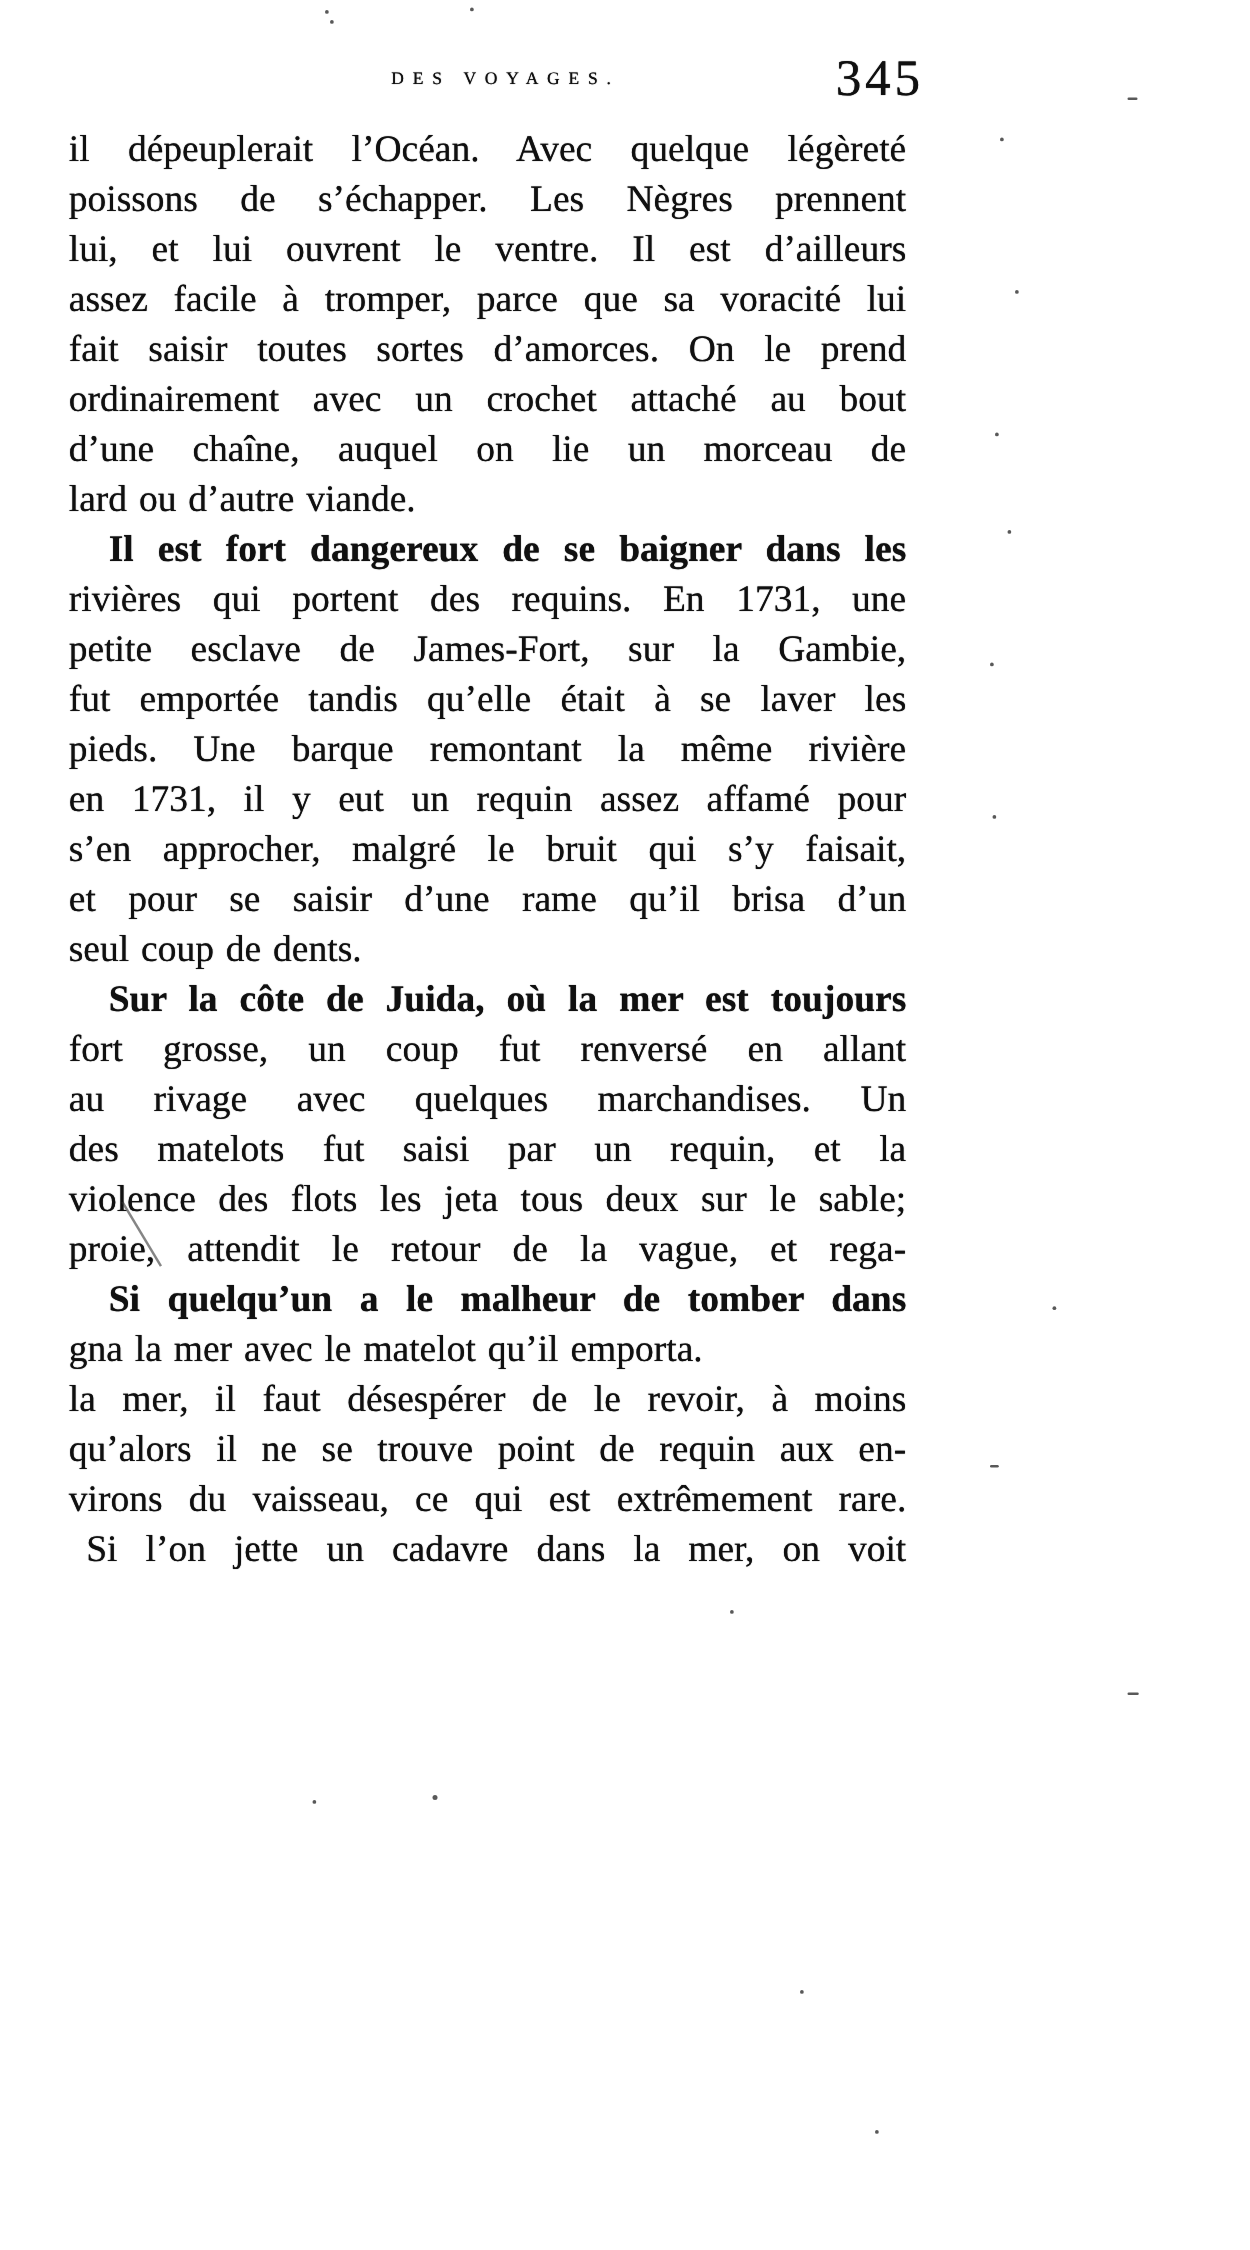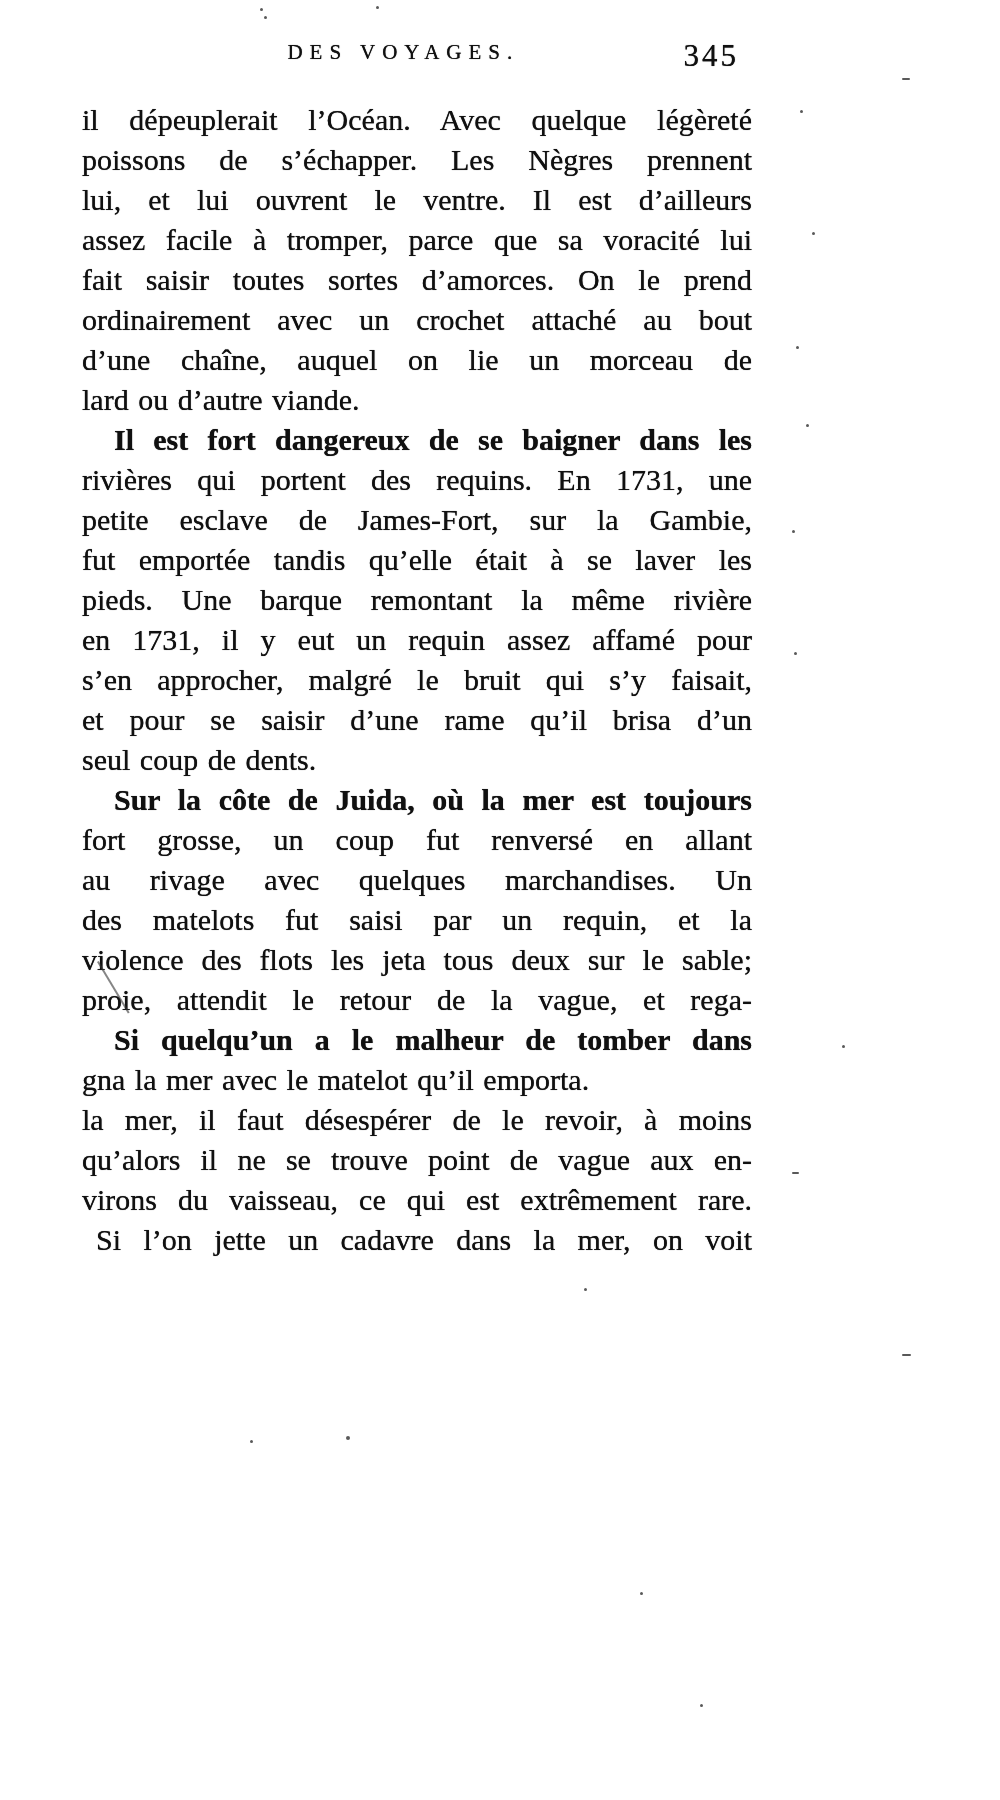--- a/index.html
+++ b/index.html
@@ -16,39 +16,39 @@
   .running-head {
     position: absolute;
     left: 73px;
     top: 36px;
     width: 670px;
     height: 52px;
   }
   .running-title {
     position: absolute;
     left: 50%;
-    top: 4px;
+    top: 20px;
     transform: translateX(-52%);
-    font-size: 21px;
+    font-size: 14px;
     letter-spacing: 7px;
     white-space: nowrap;
     text-shadow: 0 0 0.7px rgba(0,0,0,0.95);
   }
   .page-number {
     position: absolute;
     right: 4px;
     top: 2px;
-    font-size: 31px;
+    font-size: 41px;
     letter-spacing: 3px;
     text-shadow: 0 0 0.7px rgba(0,0,0,0.95);
   }
   
   .text-block {
     position: absolute;
-    left: 82px;
+    left: 55px;
     top: 100px;
     width: 670px;
   }
   .line {
     font-size: 30px;
     line-height: 40px;
     word-spacing: 2px;
     text-align: justify;
     text-align-last: justify;
     text-shadow: 0 0 0.7px rgba(0,0,0,0.9);
@@ -105,21 +105,21 @@
       <div class="line para-end">seul coup de dents.</div>
       <div class="line indent">Sur la côte de Juida, où la mer est toujours</div>
       <div class="line">fort grosse, un coup fut renversé en allant</div>
       <div class="line">au rivage avec quelques marchandises. Un</div>
       <div class="line">des matelots fut saisi par un requin, et la</div>
       <div class="line">violence des flots les jeta tous deux sur le sable;</div>
       <div class="line">proie, attendit le retour de la vague, et rega-</div>
       <div class="line indent">Si quelqu’un a le malheur de tomber dans</div>
       <div class="line para-end">gna la mer avec le matelot qu’il emporta.</div>
       <div class="line">la mer, il faut désespérer de le revoir, à moins</div>
-      <div class="line">qu’alors il ne se trouve point de vague aux en-</div>
+      <div class="line">qu’alors il ne se trouve point de requin aux en-</div>
       <div class="line">virons du vaisseau, ce qui est extrêmement rare.</div>
       <div class="line indent-sm">Si l’on jette un cadavre dans la mer, on voit</div>
     </div>
 
   <div class="speck" style="left:260px; top:8px;  width:3px; height:3px;"></div>
   <div class="speck" style="left:264px; top:16px; width:3px; height:3px;"></div>
   <div class="speck" style="left:376px; top:6px;  width:3px; height:3px;"></div>
   <div class="speck dash" style="left:902px; top:78px;  width:8px; height:2px;"></div>
   <div class="speck" style="left:800px; top:110px; width:3px; height:3px;"></div>
   <div class="speck" style="left:812px; top:232px; width:3px; height:3px;"></div>

